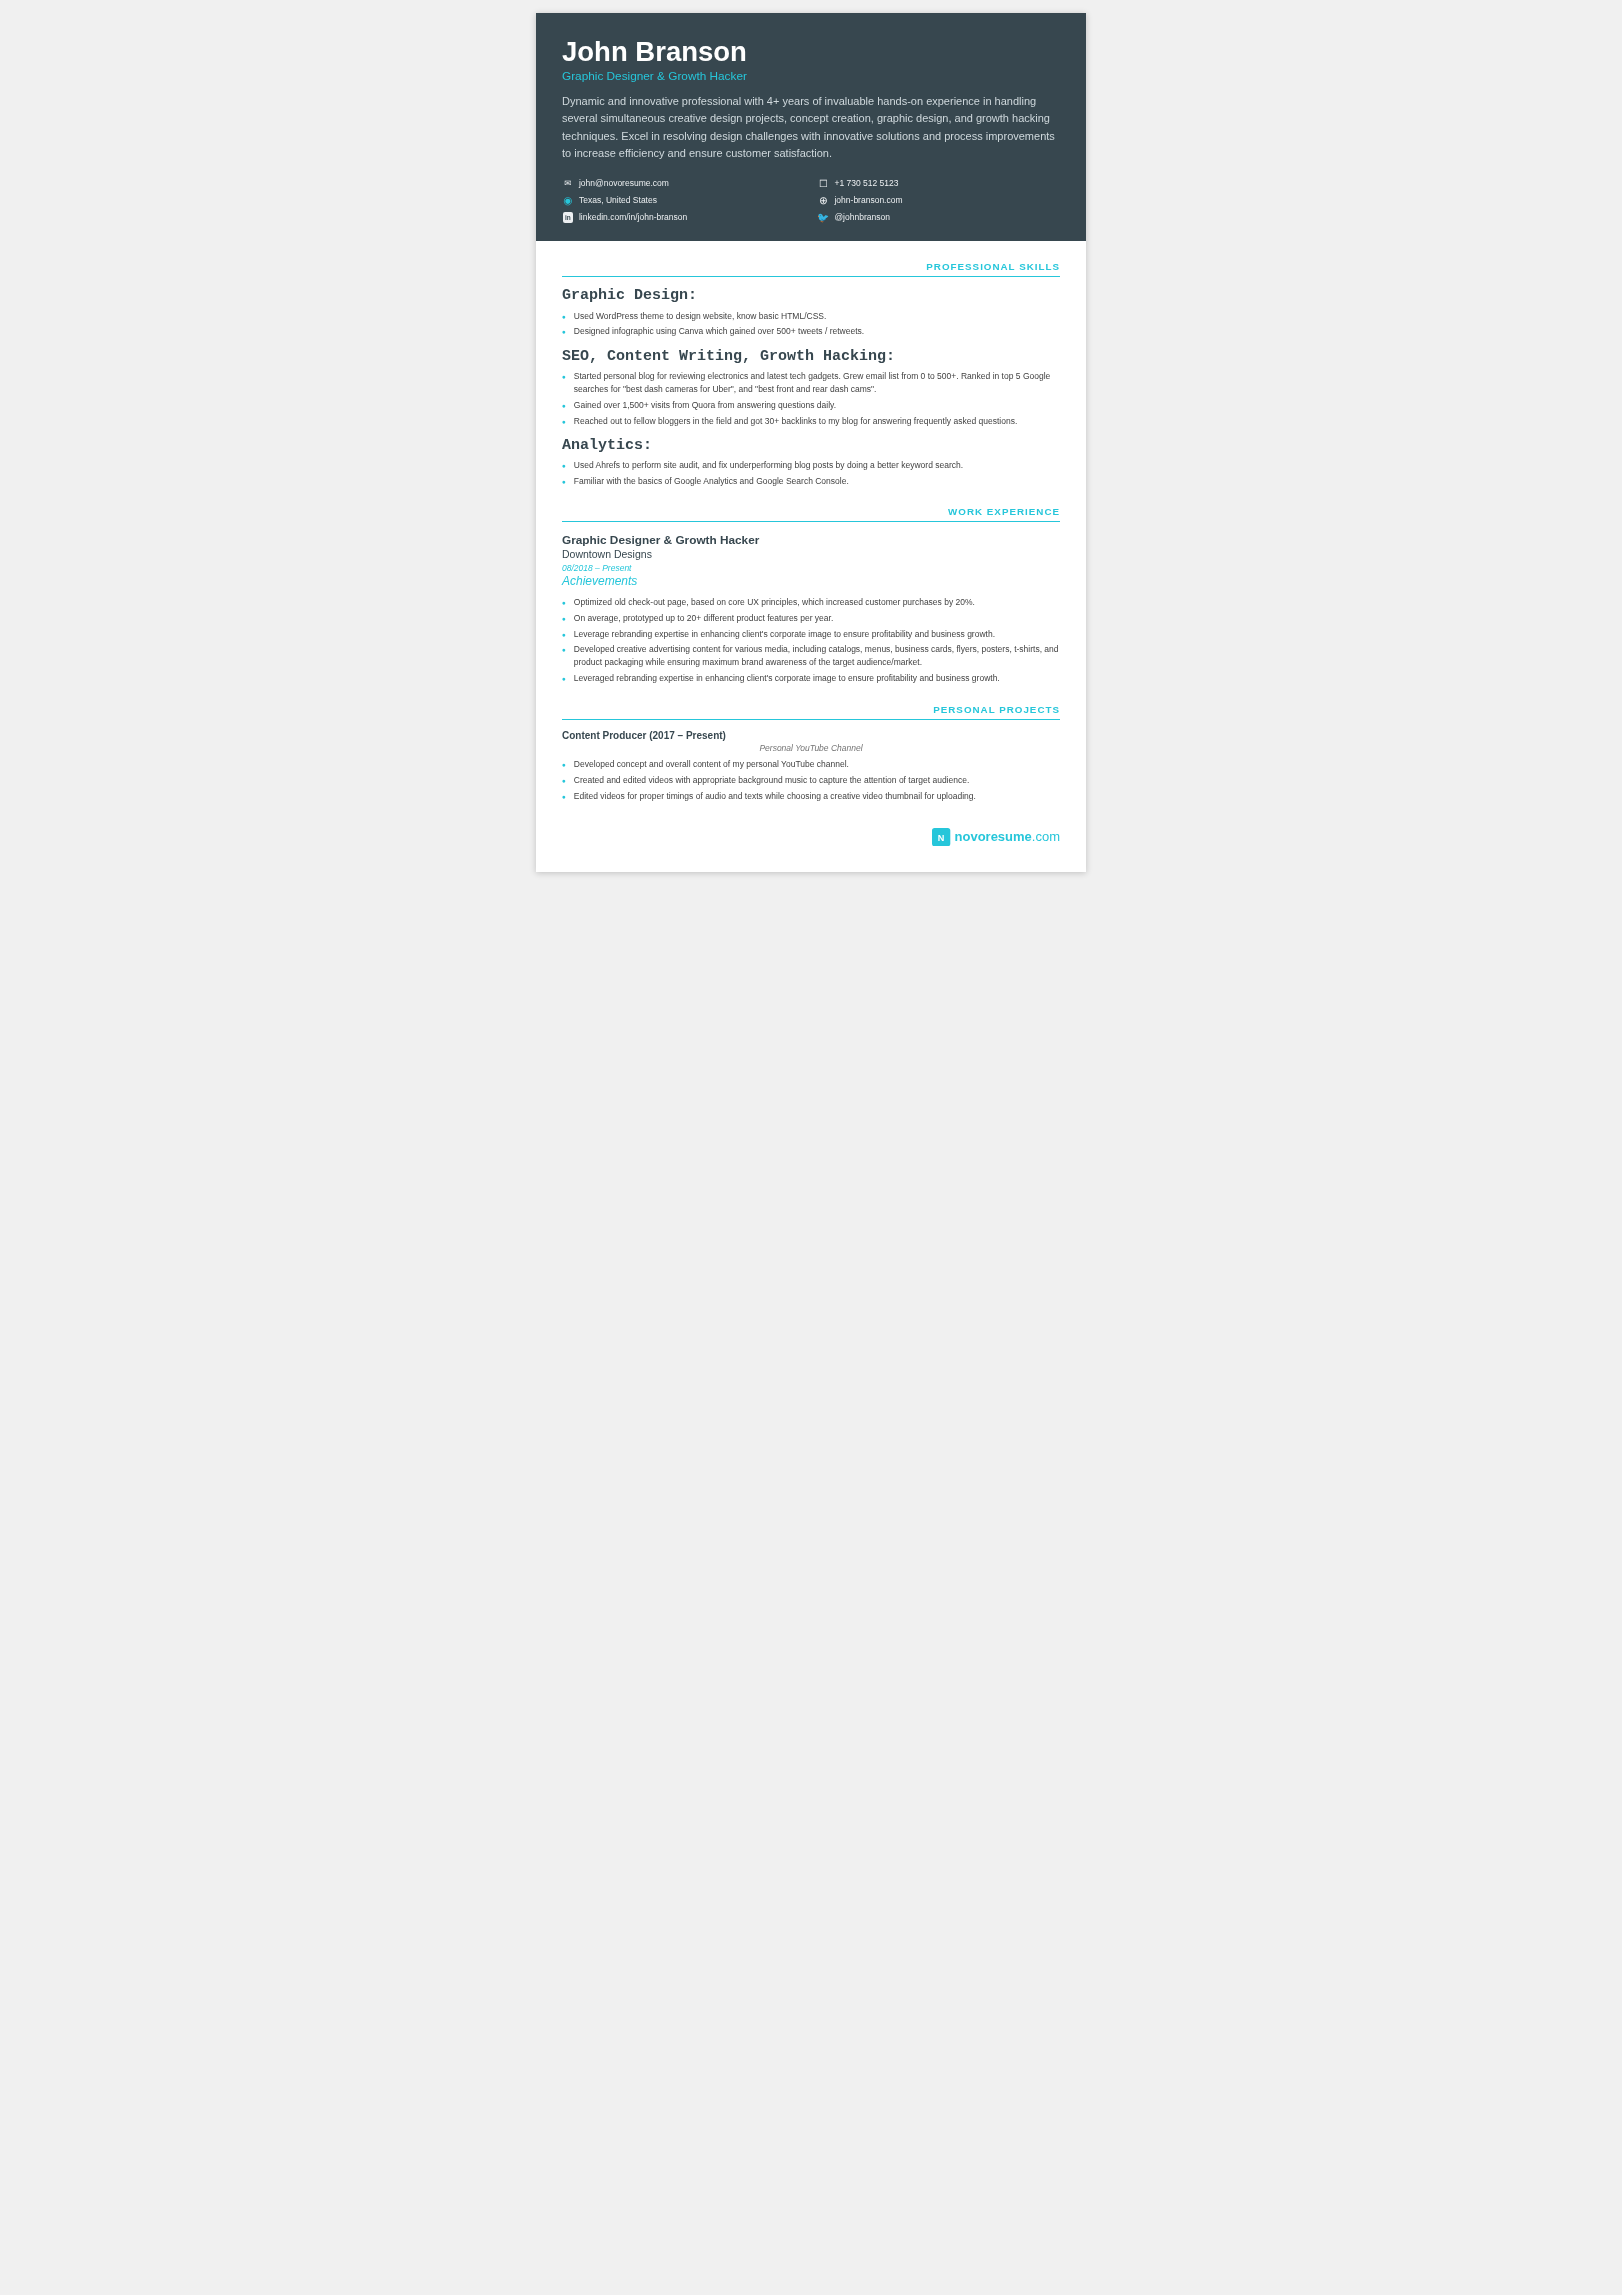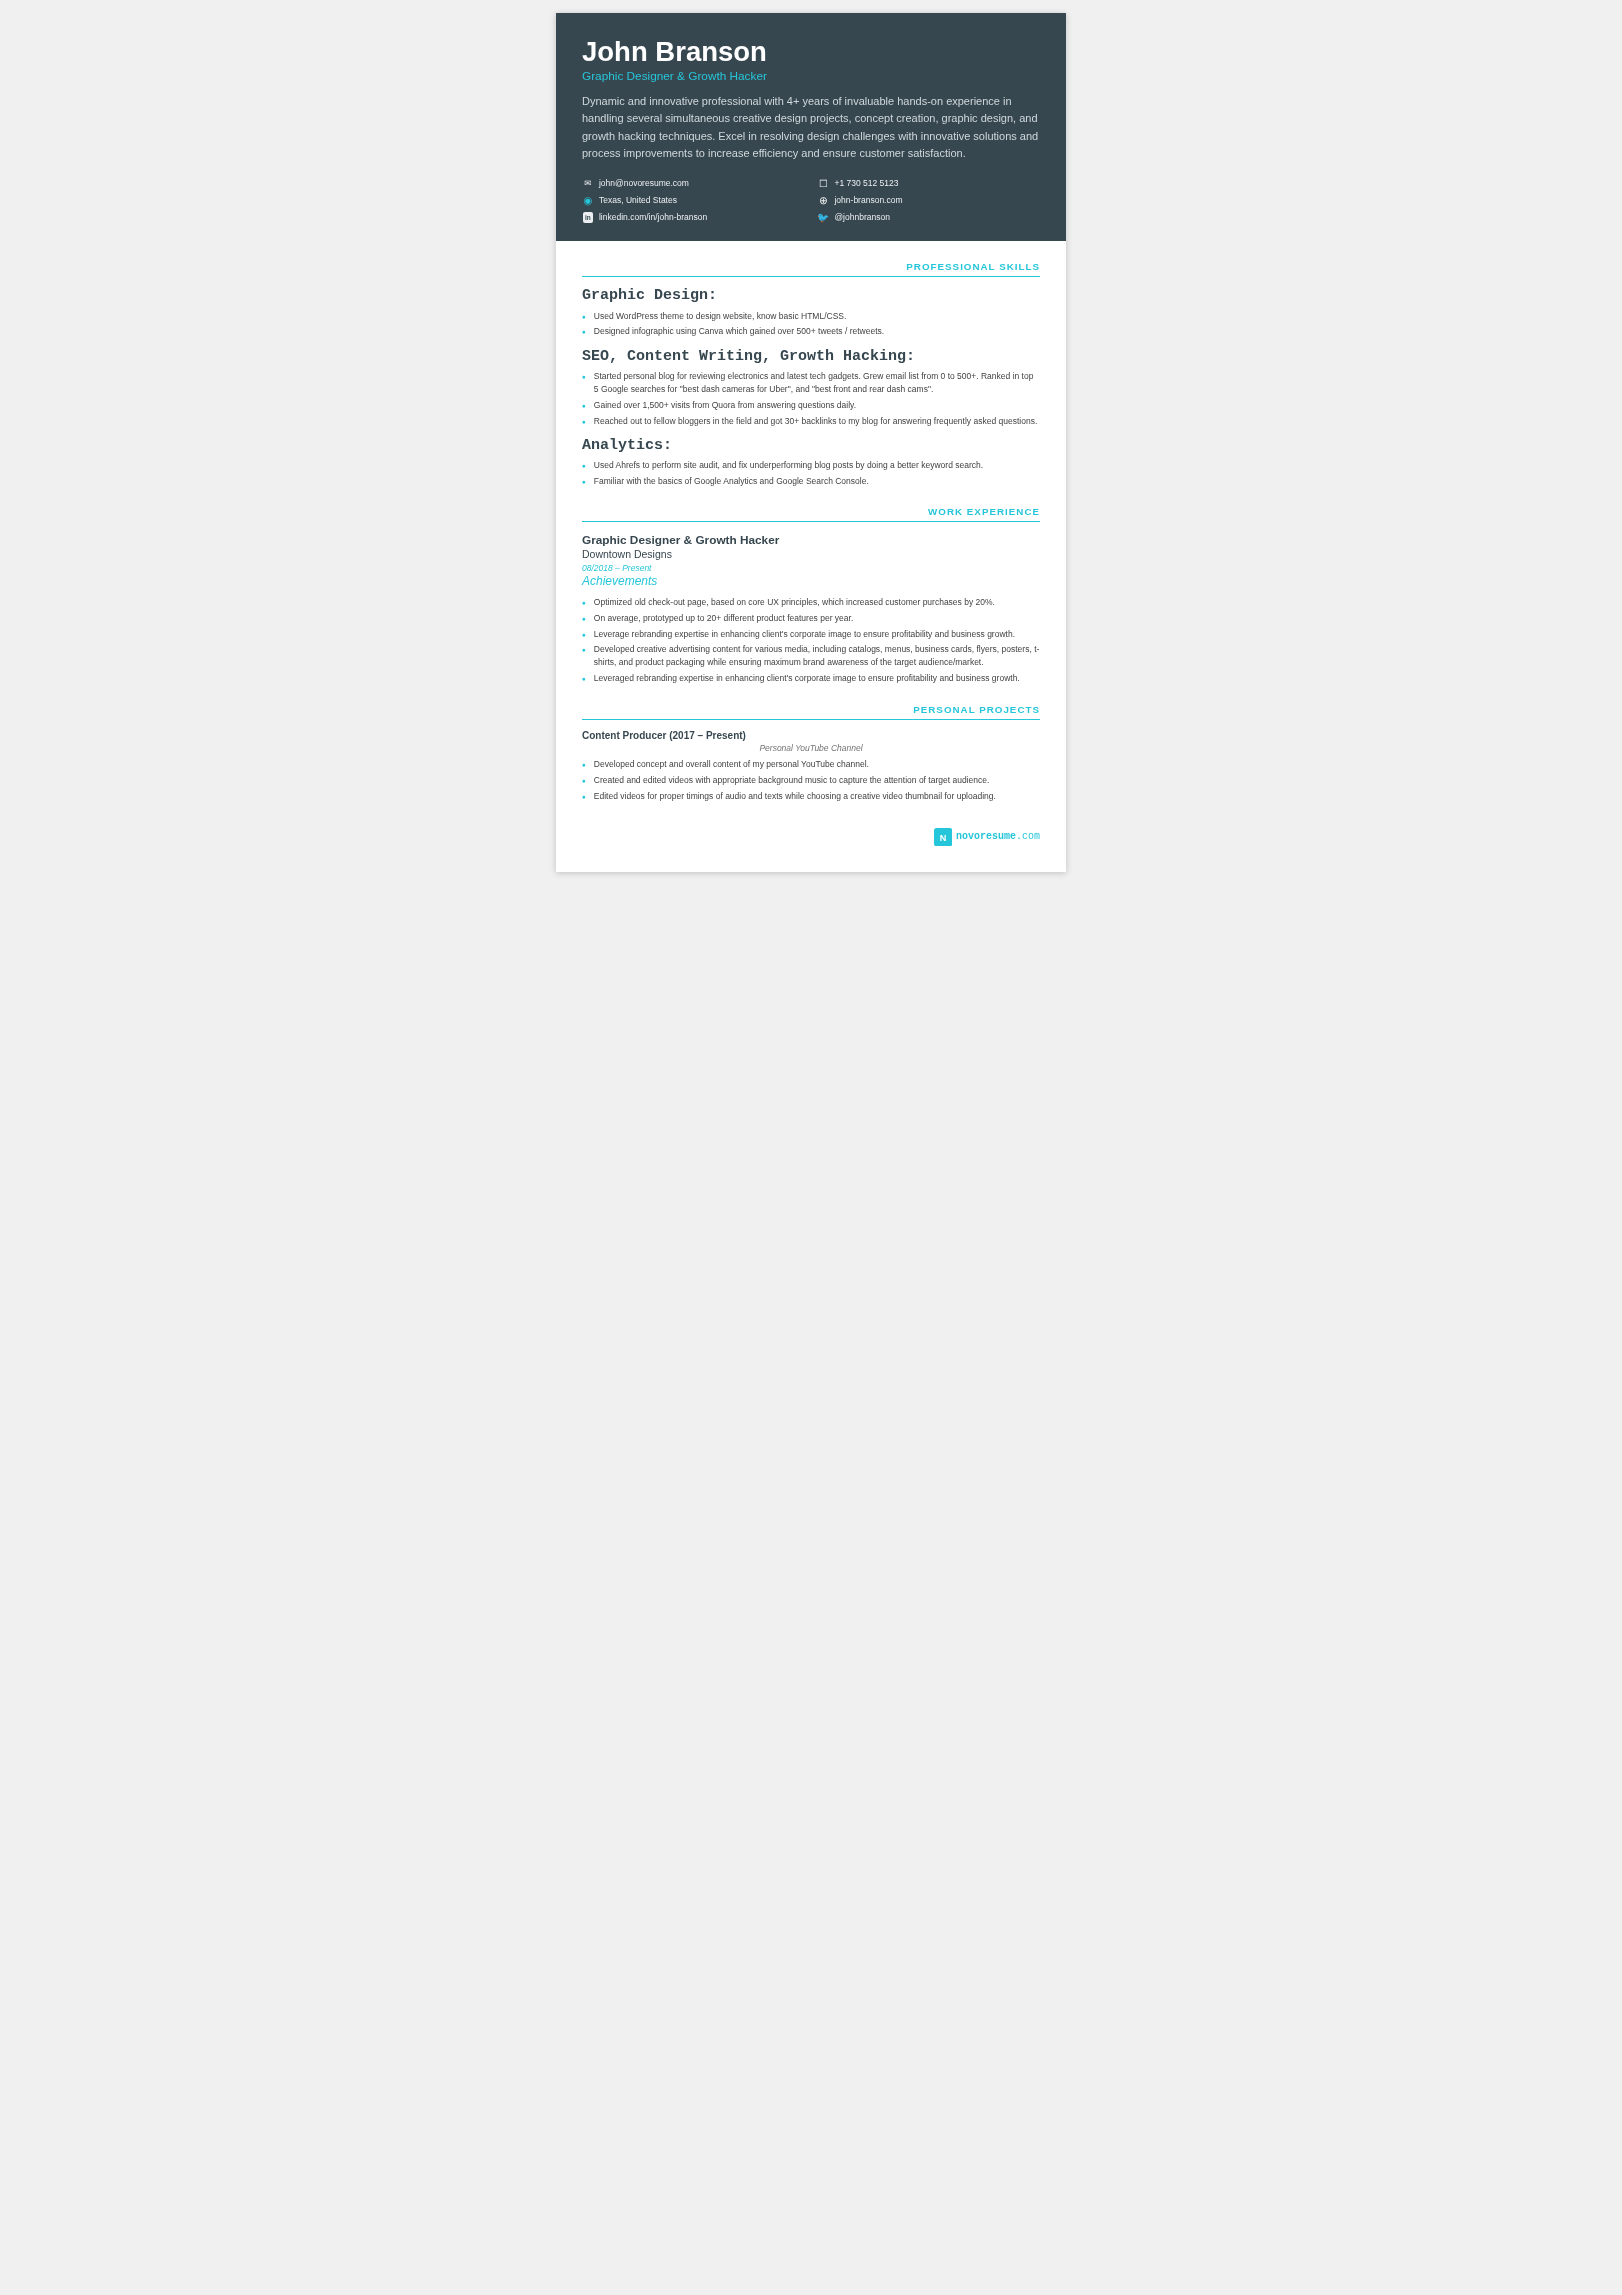--- a/index.html
+++ b/index.html
@@ -5,21 +5,21 @@
     * { margin: 0; padding: 0; box-sizing: border-box; }
     body {
       font-family: 'Georgia', serif;
       background: #f0f0f0;
       display: flex;
       justify-content: center;
       padding: 13px;
     }
     .resume {
       background: #fff;
-      width: 510px;
+      width: 550px;
       min-height: 720px;
       padding: 0;
       box-shadow: 0 1.3px 6.5px rgba(0,0,0,0.2);
     }
     .header-section {
       background: #37474f;
       color: #fff;
       padding: 23.6px 26px 18.3px 26px;
     }
     .header-name {
@@ -158,23 +158,23 @@
     }
     .footer-logo {
       display: flex;
       justify-content: flex-end;
       align-items: center;
       gap: 3.9px;
       margin-top: 13px;
       padding-top: 6.5px;
     }
     .logo-text {
-      font-size: 10px;
-      color: #26c6da;
-      font-family: Liberation Mono, monospace;
+      font-size: 13px;
+      color: #26c6da;
+      font-family: Liberation Sans, sans-serif;
       font-weight: bold;
     }
     .logo-text span {
       font-weight: normal;
     }
     .linkedin-icon {
       display: inline-flex;
       align-items: center;
       justify-content: center;
       width: 10.5px;

